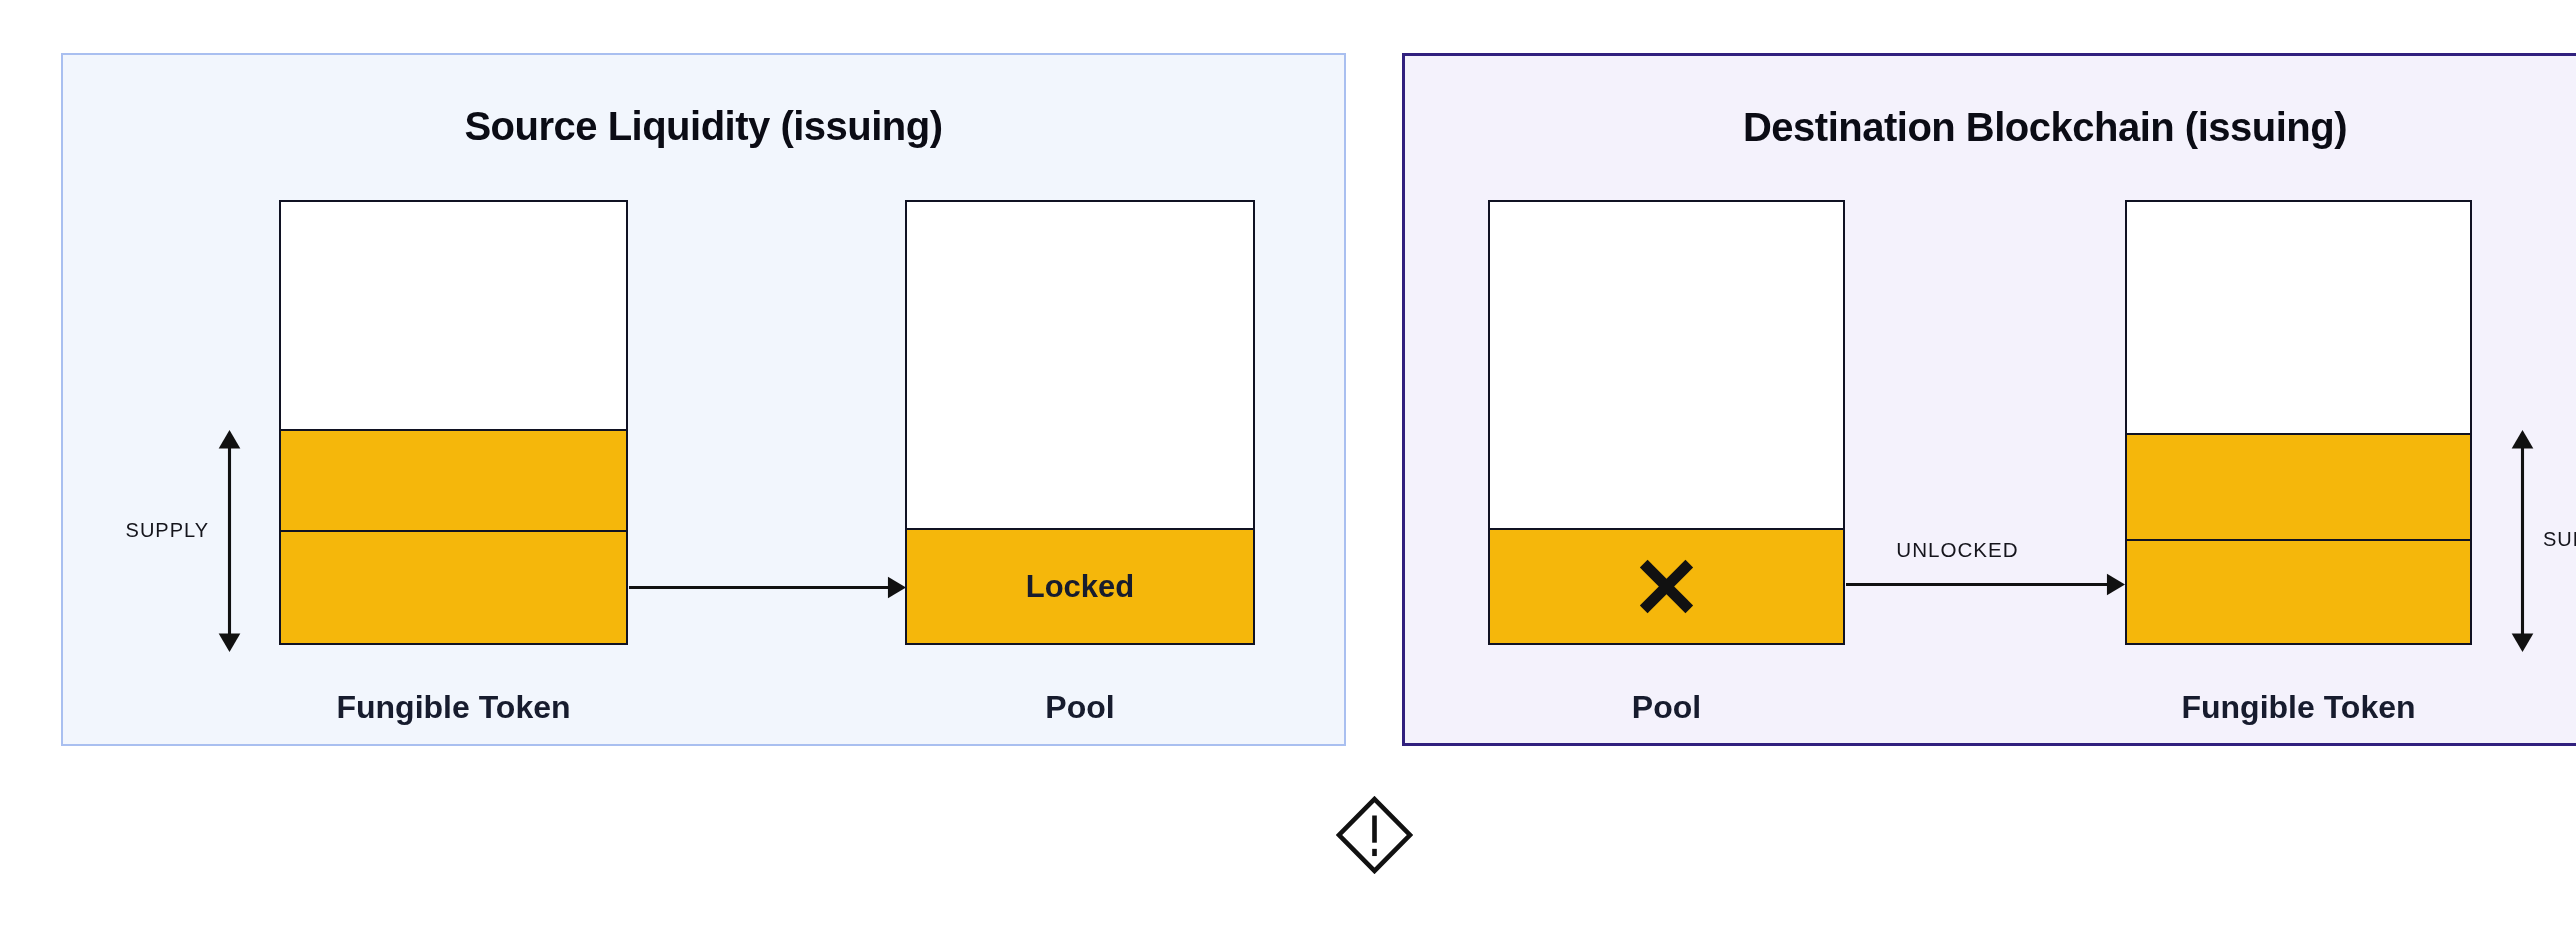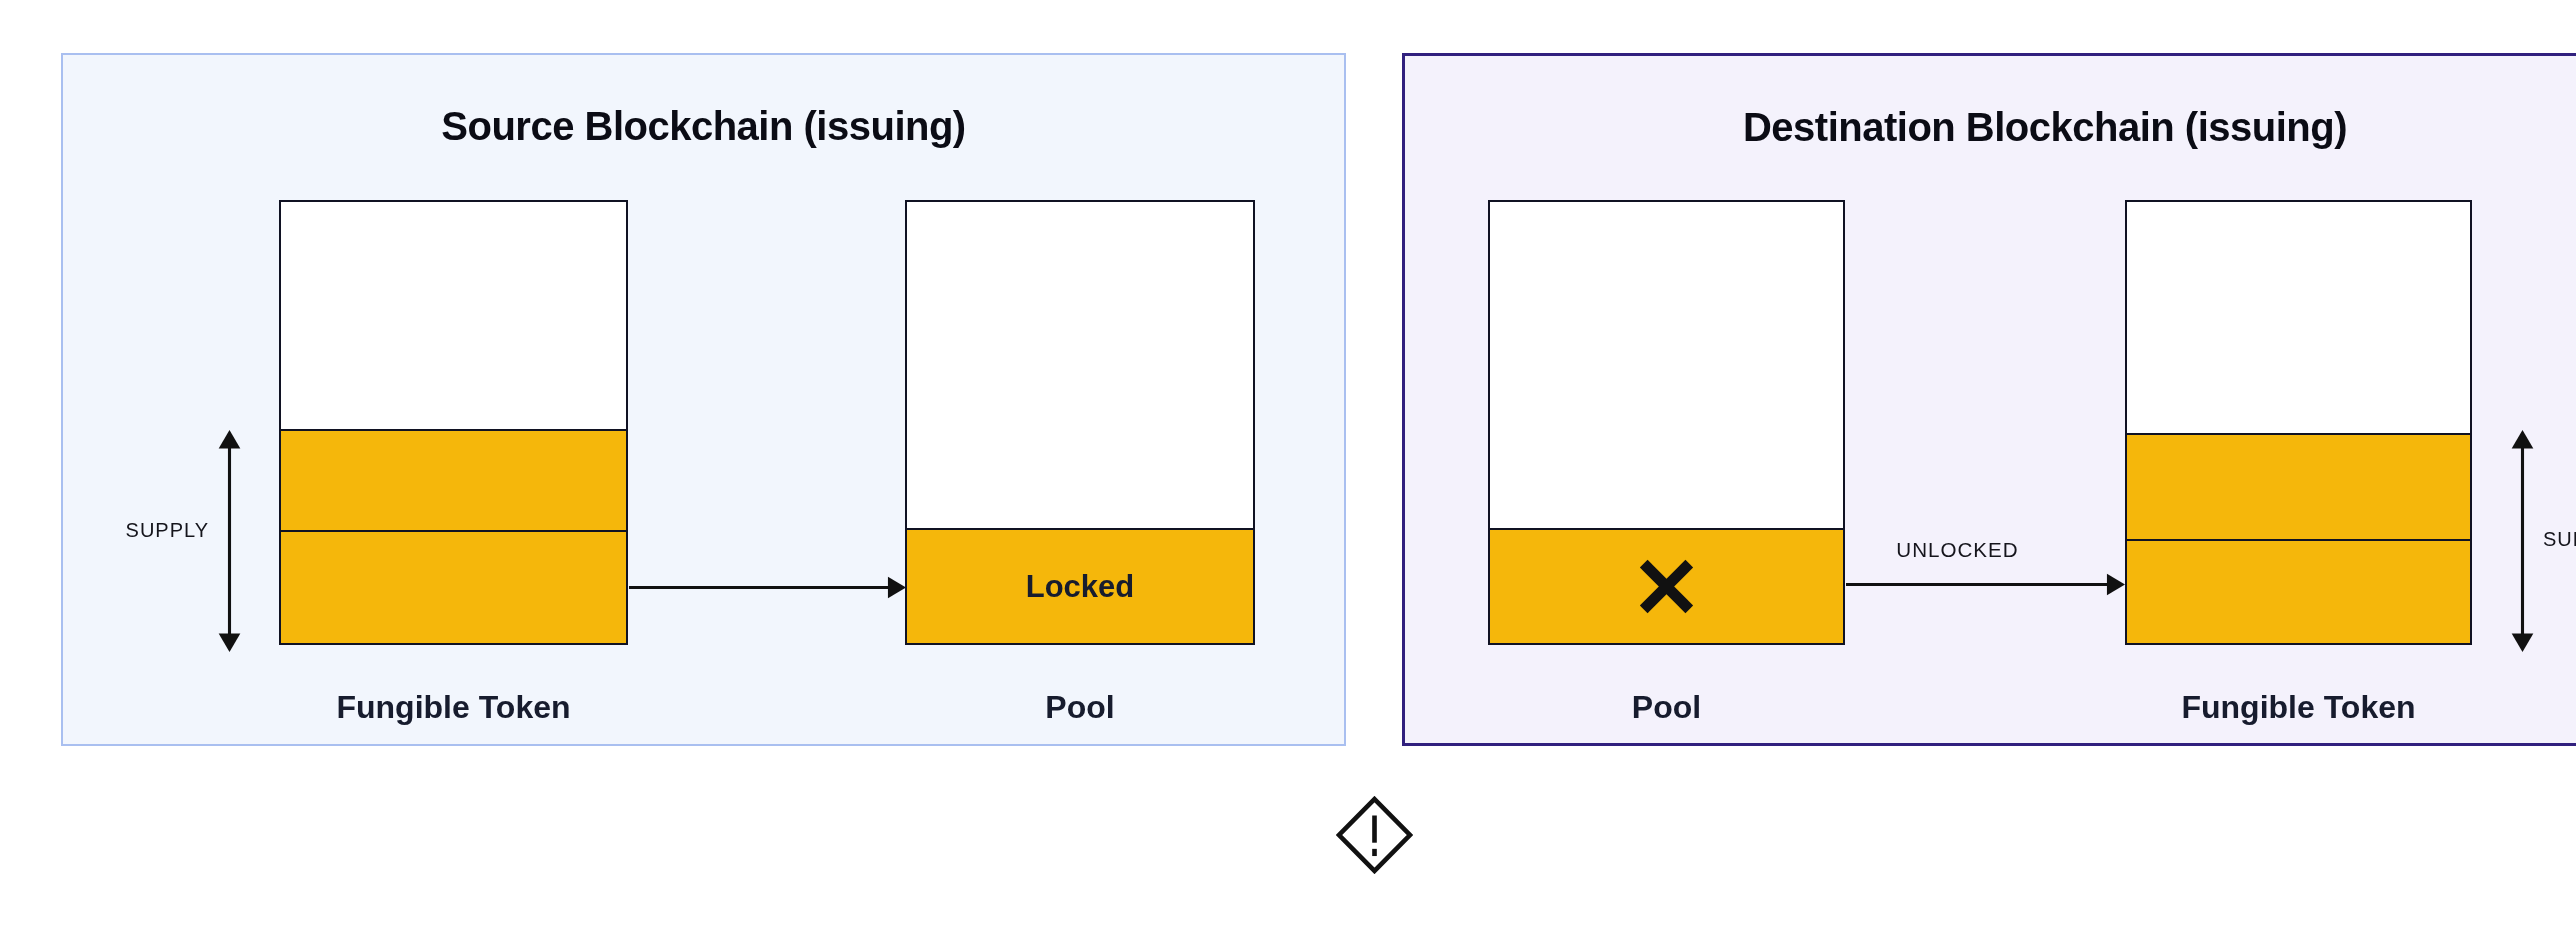--- a/index.html
+++ b/index.html
@@ -71,21 +71,21 @@
   .caption{position:absolute;left:0;top:795px;width:2749px;height:80px;
     display:flex;align-items:center;justify-content:center;gap:25px;}
   .caption-text{font-size:41px;font-weight:700;letter-spacing:-0.5px;color:var(--heading);}
 </style>
 </head>
 <body>
 
 <div class="stage">
 
   <section class="panel source">
-    <h2 class="panel-title">Source Blockchain (issuing)</h2>
+    <h2 class="panel-title">Source Liquidity (issuing)</h2>
   </section>
 
   <div class="box src-token">
     <div class="seg white"></div>
     <div class="seg yellow y1"></div>
     <div class="seg yellow fill"></div>
   </div>
 
   <svg class="icon varrow-left" width="31" height="222" viewBox="0 0 60 430">
     <line x1="30" y1="28" x2="30" y2="402" stroke="#111111" stroke-width="6"></line>

